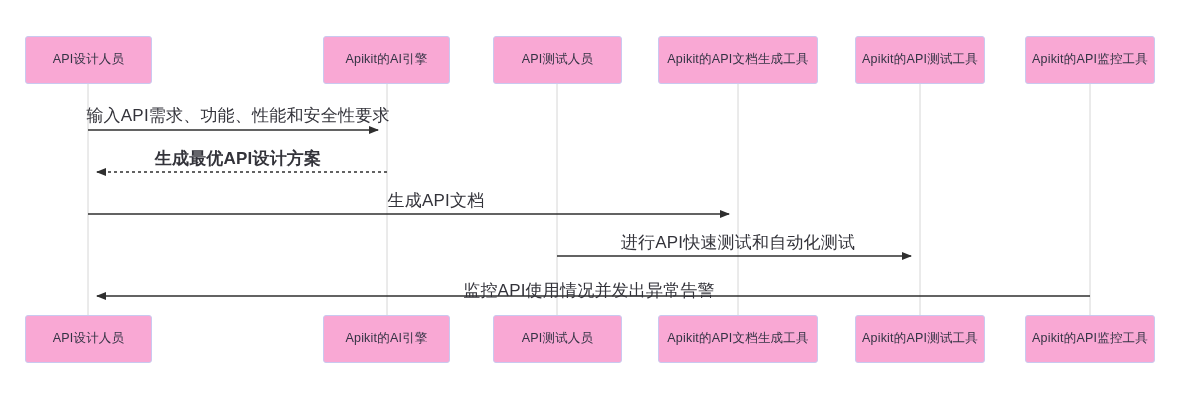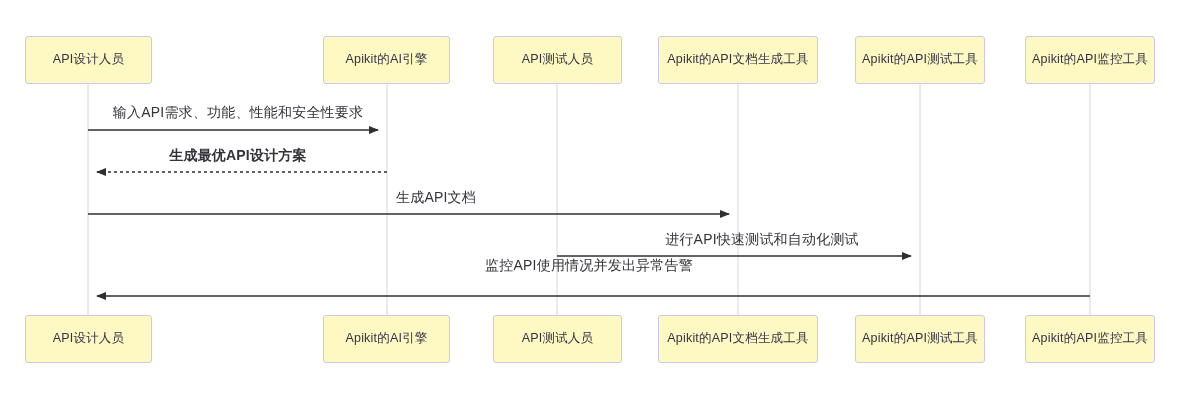--- a/index.html
+++ b/index.html
@@ -21,40 +21,40 @@
   .svg-layer {
     position: absolute;
     top: 0;
     left: 0;
     width: 1191px;
     height: 407px;
   }
   .participant-box {
     position: absolute;
     box-sizing: border-box;
-    background: #fef9c3;
+    background: #f9a8d4;
     border: 1px solid #c9c9f0;
     border-radius: 3px;
     display: flex;
     align-items: center;
     justify-content: center;
     height: 48px;
     color: #333344;
     font-size: 12.5px;
     line-height: 1.1;
     white-space: nowrap;
     letter-spacing: 0.2px;
   }
   .participant-label {
     pointer-events: none;
   }
   .message-label {
     position: absolute;
     color: #33333a;
-    font-size: 14px;
+    font-size: 17px;
     white-space: nowrap;
     transform: translateX(-50%);
     letter-spacing: 0.2px;
   }
 </style>
 </head>
 <body>
 
 <div id="diagram-root">
 
@@ -121,17 +121,17 @@
         <span class="participant-label">Apikit的API测试工具</span>
       </div>
       <div class="participant-box" style="left: 1025px; width: 130px; top: 315px;">
         <span class="participant-label">Apikit的API监控工具</span>
       </div>
     </div>
   <div id="message-labels">
       <div class="message-label" style="left: 238px; top: 104px;">输入API需求、功能、性能和安全性要求</div>
       <div class="message-label" style="left: 238px; top: 147px; font-weight: bold;">生成最优API设计方案</div>
       <div class="message-label" style="left: 436px; top: 189px;">生成API文档</div>
-      <div class="message-label" style="left: 738px; top: 231px; margin-left: 24px;">进行API快速测试和自动化测试</div>
-      <div class="message-label" style="left: 589px; top: 257px; text-align: center;">监控API使用情况并发出异常告警</div>
+      <div class="message-label" style="left: 738px; top: 231px;">进行API快速测试和自动化测试</div>
+      <div class="message-label" style="left: 589px; top: 279px; text-align: center;">监控API使用情况并发出异常告警</div>
     </div>
 
 </div>
 
 </body></html>

